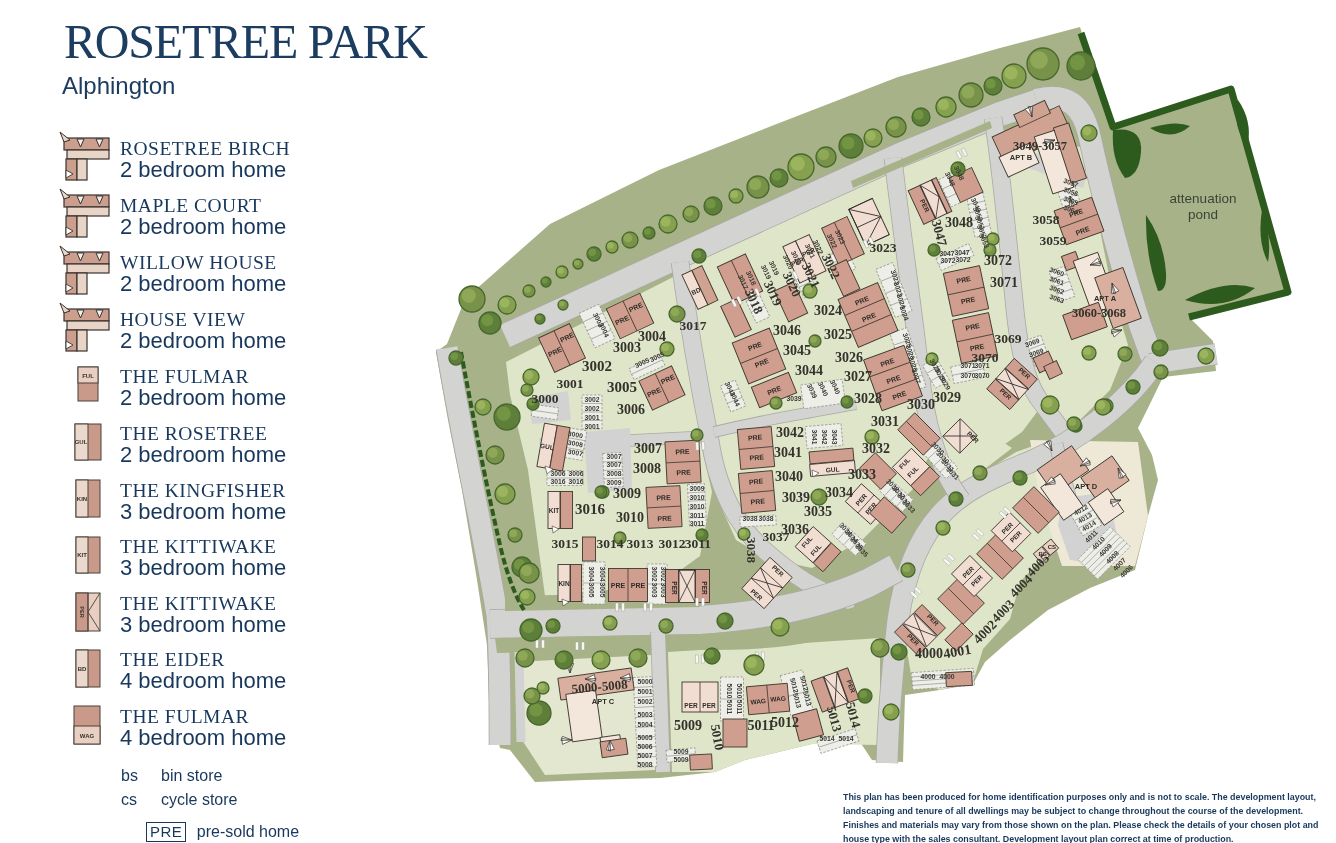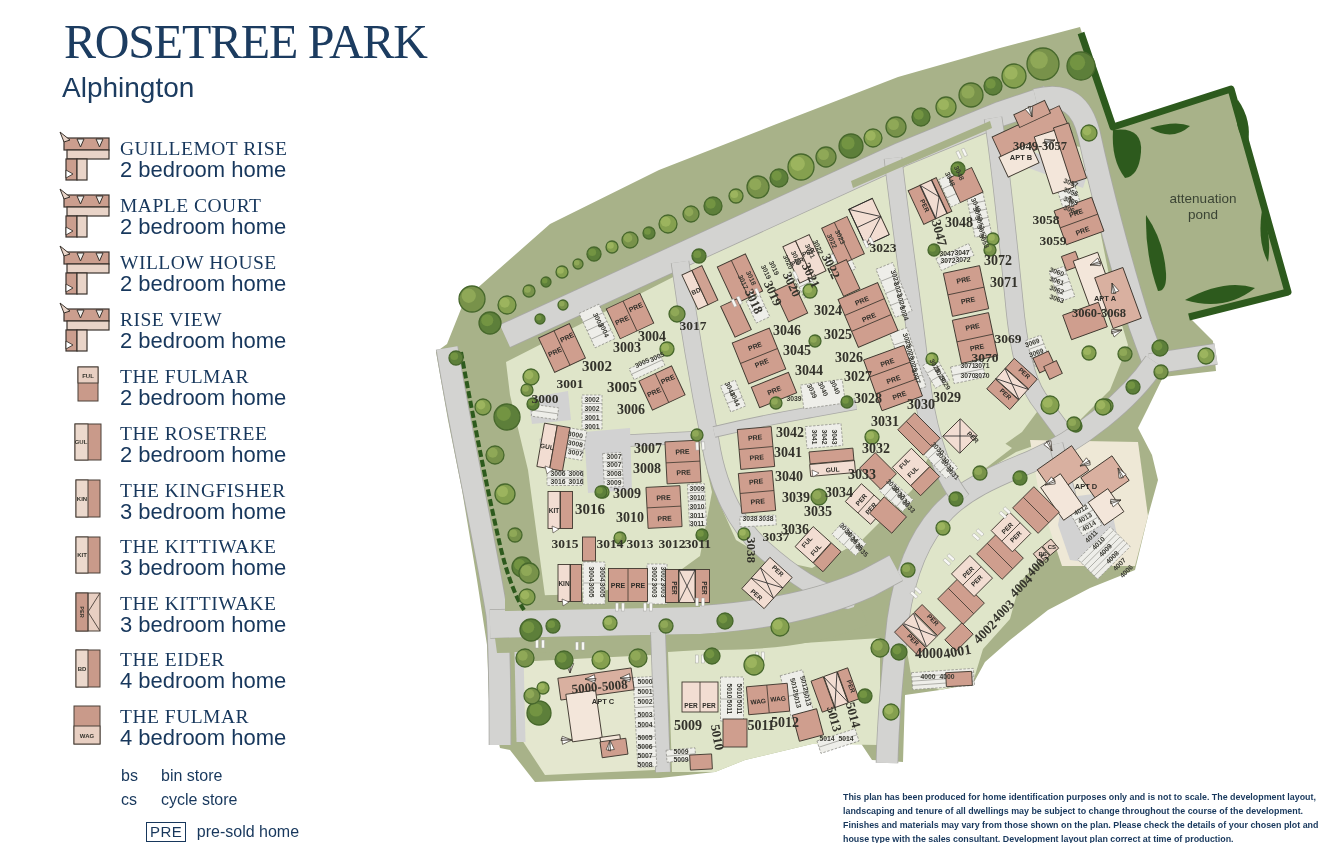--- a/index.html
+++ b/index.html
@@ -1,19 +1,19 @@
 <!DOCTYPE html>
 <html><head>
 <meta charset="utf-8">
 <style>
 html,body{margin:0;padding:0;width:1336px;height:843px;background:#fff;overflow:hidden;}
 body{font-family:"Liberation Sans",sans-serif;position:relative;}
 #sidebar{position:absolute;left:0;top:0;width:440px;height:843px;margin-top:16px;}
 h1{font-family:"Liberation Serif",serif;font-weight:400;color:#1c3c60;font-size:48px;letter-spacing:-1.2px;margin:0;position:absolute;left:64px;top:-2px;white-space:nowrap;}
-h2{font-family:"Liberation Sans",sans-serif;font-weight:400;color:#1c3c60;font-size:28px;margin:0;position:absolute;left:62px;top:56px;}
+h2{font-family:"Liberation Sans",sans-serif;font-weight:400;color:#1c3c60;font-size:24px;margin:0;position:absolute;left:62px;top:56px;}
 .leg{position:absolute;left:120px;}
 .leg .nm{font-family:"Liberation Serif",serif;color:#17375c;font-size:19.5px;letter-spacing:.5px;line-height:21px;}
 .leg .bd{font-family:"Liberation Sans",sans-serif;color:#17375c;font-size:22px;line-height:22px;}
 .bscs{position:absolute;left:120px;color:#17375c;font-size:16px;line-height:22px;}
 .bscs td:first-child{width:38px;}
 #presold{position:absolute;left:120px;top:806px;color:#17375c;font-size:16px;padding-left:26px;}
 #presold .box{display:inline-block;border:1px solid #17375c;padding:0 3px 1px 3px;font-size:15px;letter-spacing:.5px;margin-right:6px;}
 #disc{position:absolute;left:843px;top:791px;width:500px;color:#17375c;font-size:8.9px;line-height:13.9px;font-weight:bold;white-space:nowrap;}
 #mapsvg{position:absolute;left:0;top:0;}
 </style>
@@ -1559,36 +1559,36 @@
       </g>
 
 <g>
         <rect x="74" y="690" width="26" height="38" fill="#c99a8a" stroke="#4a4039"></rect>
         <rect x="74" y="710" width="26" height="18" fill="#e8cfc2" stroke="#4a4039"></rect>
         <text x="87" y="722" font-size="6" font-weight="bold" fill="#33322b" text-anchor="middle">WAG</text>
       </g>
 </svg>
 
 <div class="leg" style="top:122px">
-      <div class="nm">GUILLEMOT RISE</div>
+      <div class="nm">ROSETREE BIRCH</div>
       <div class="bd">2 bedroom home</div>
     </div>
 
 <div class="leg" style="top:179px">
       <div class="nm">MAPLE COURT</div>
       <div class="bd">2 bedroom home</div>
     </div>
 
 <div class="leg" style="top:236px">
       <div class="nm">WILLOW HOUSE</div>
       <div class="bd">2 bedroom home</div>
     </div>
 
 <div class="leg" style="top:293px">
-      <div class="nm">RISE VIEW</div>
+      <div class="nm">HOUSE VIEW</div>
       <div class="bd">2 bedroom home</div>
     </div>
 
 <div class="leg" style="top:350px">
       <div class="nm">THE FULMAR</div>
       <div class="bd">2 bedroom home</div>
     </div>
 
 <div class="leg" style="top:407px">
       <div class="nm">THE ROSETREE</div>

